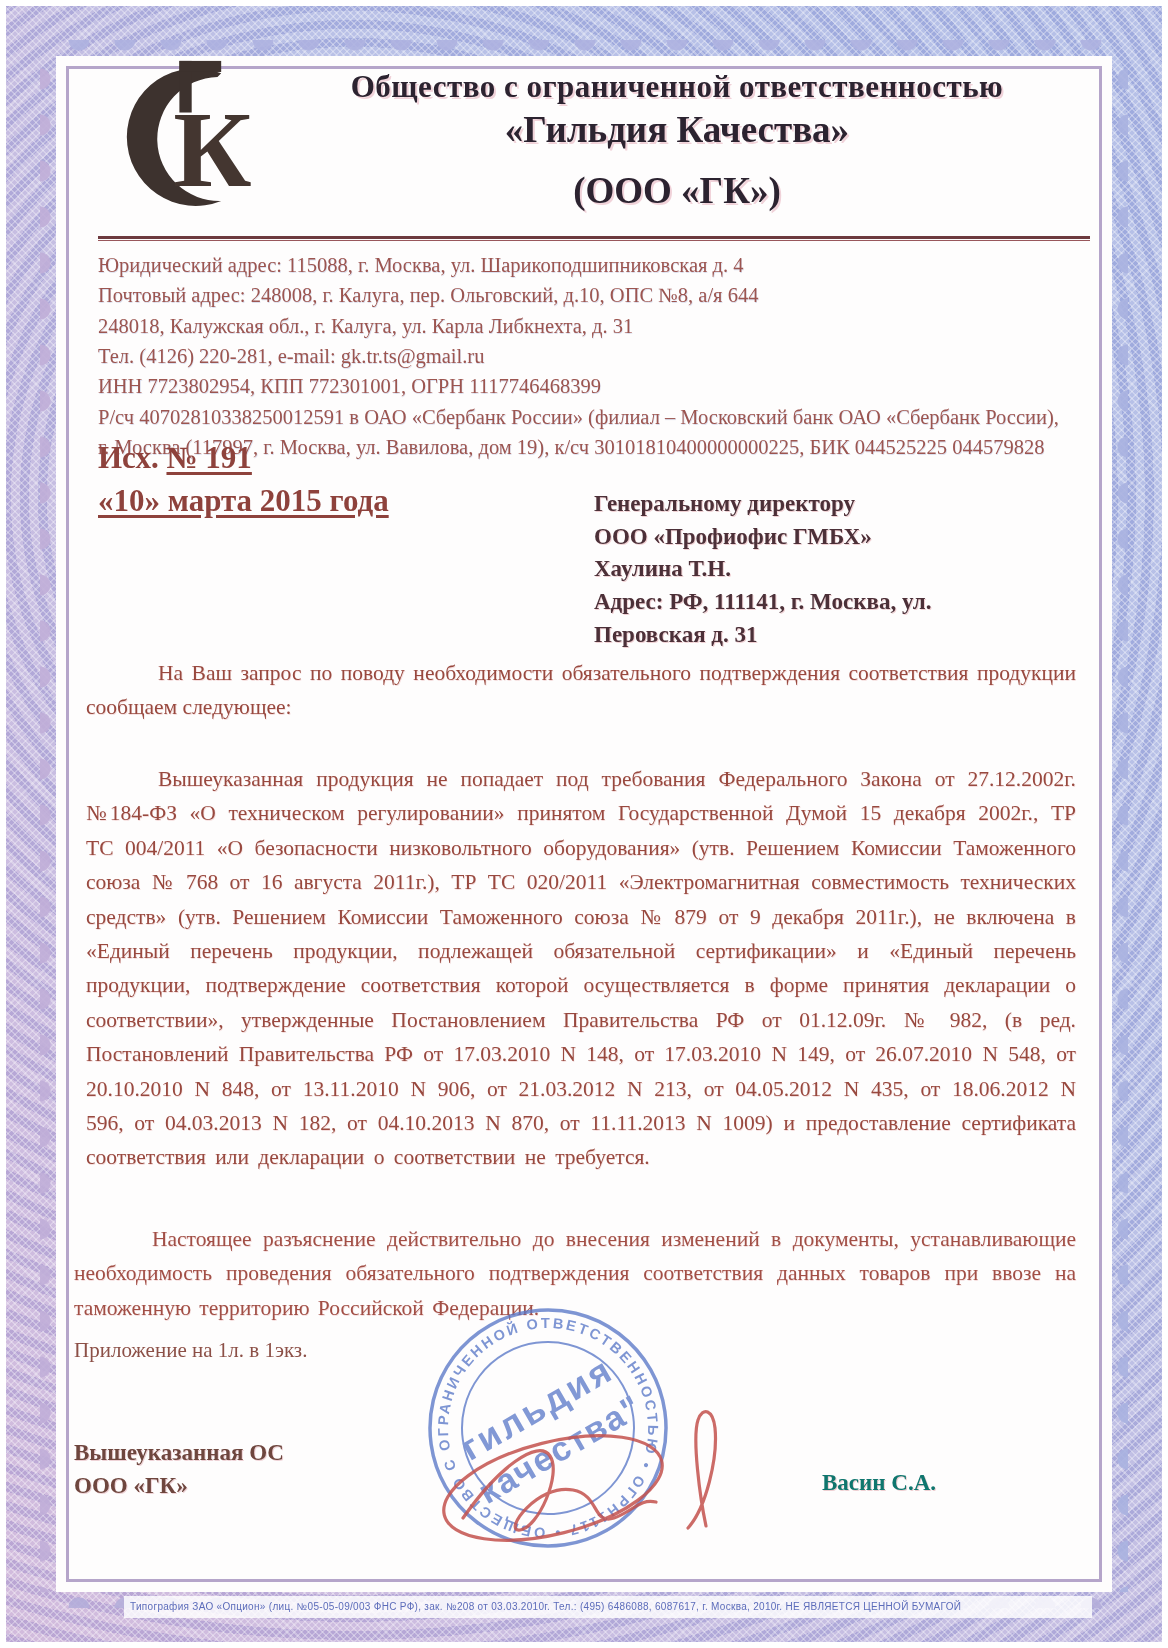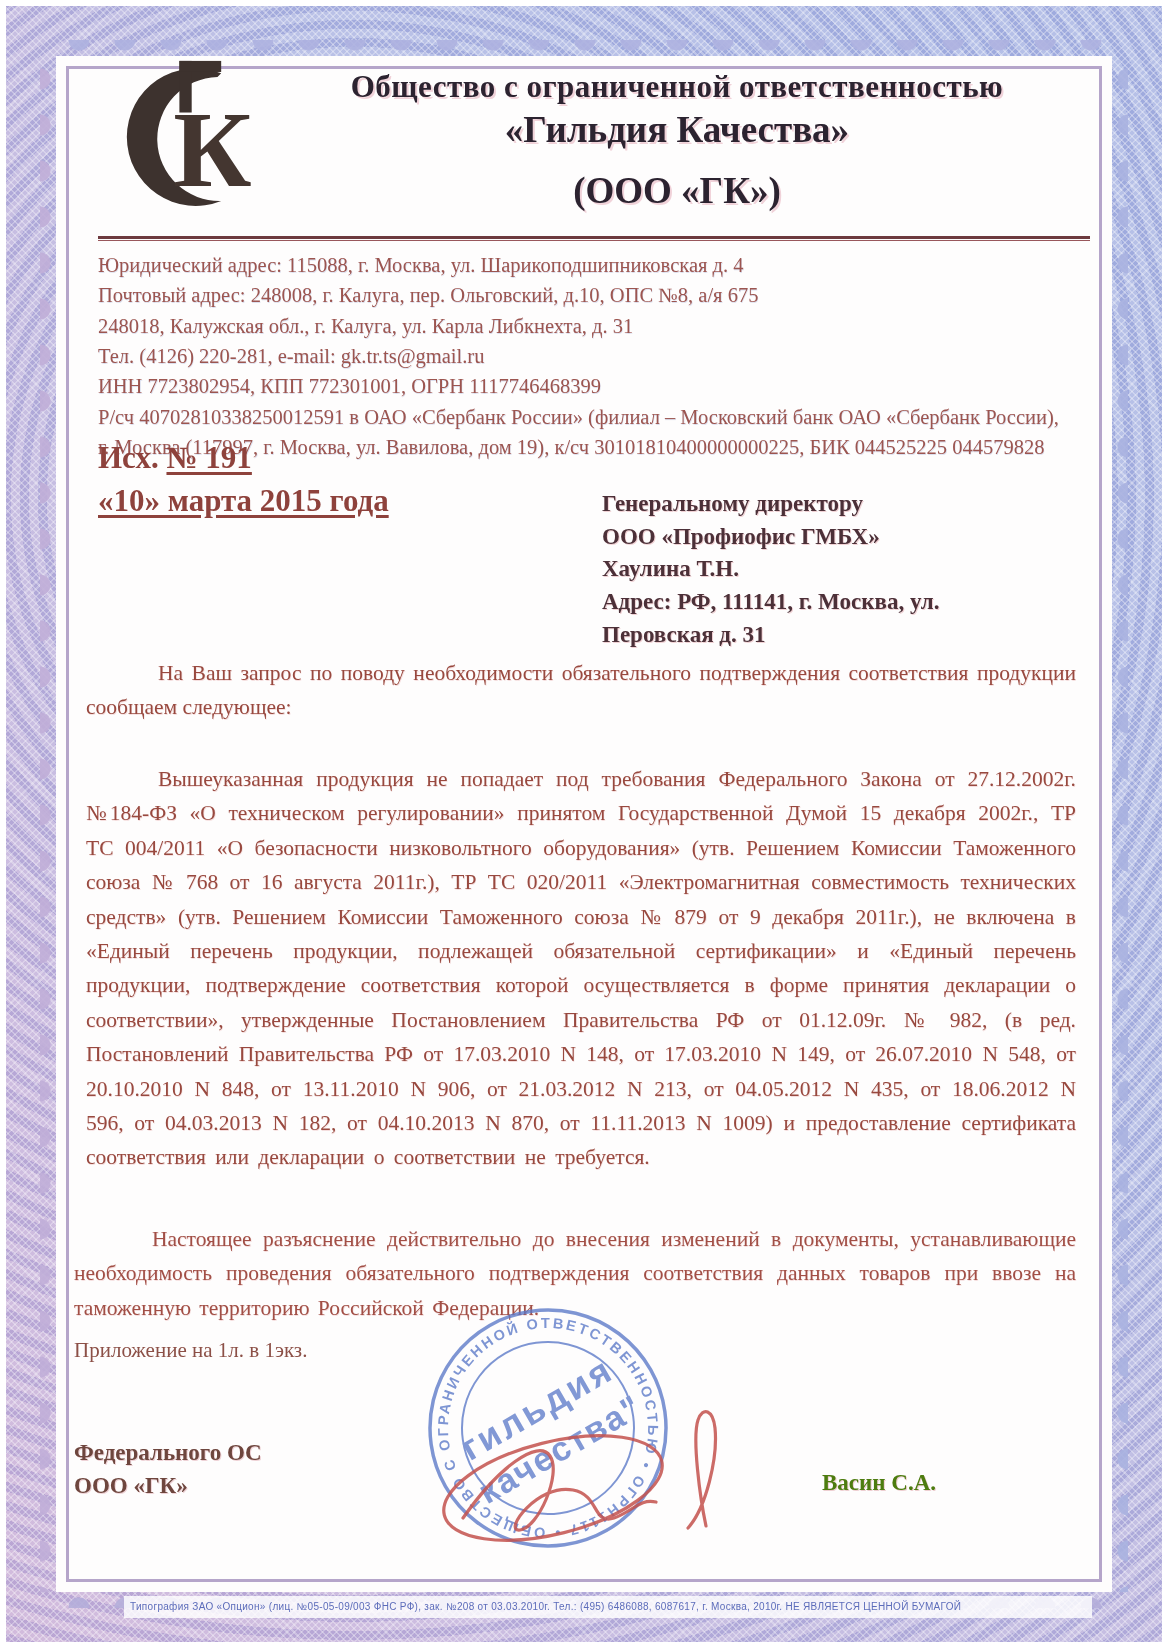--- a/index.html
+++ b/index.html
@@ -42,30 +42,30 @@
   .org .l1 { font-size:31px; letter-spacing:0.5px;text-align:center; }
   .org .l2 { font-size:37px; }
   .org .l3 { font-size:37px;margin-top:15px; }
   .rule { top:166px; left:28px; right:8px; height:6px;
           background:linear-gradient(to bottom, #6d3a3f 0 3px, rgba(0,0,0,0) 3px 4px, #99575c 4px 5px, rgba(0,0,0,0) 5px); }
   .address { top:180px; left:28px; width:962px; color:#9c5550; font-size:20.5px; line-height:1.48;
              text-shadow:0.6px 0.6px 0 rgba(120,140,200,0.25); }
   .ref { top:366px; left:28px; color:#8e423c; font-weight:bold; font-size:31px; line-height:1.4; }
   .ref .u { text-decoration:underline; text-underline-offset:4px; }
   .recipient { top:418px; left:524px; width:420px; color:#4c3038; font-weight:bold; font-size:23px;
-               line-height:1.42; text-shadow:1px 1px 0 rgba(210,110,120,0.3);margin-left:8px; }
+               line-height:1.42; text-shadow:1px 1px 0 rgba(210,110,120,0.3); }
   .para { color:#98493f; font-size:21.5px; line-height:1.6; text-align:justify;
           text-shadow:0.6px 0.6px 0 rgba(220,130,130,0.25); }
   .p1 { top:586px; left:16px; right:22px; text-indent:72px; }
   .p2 { top:692px; left:16px; right:22px; text-indent:72px; word-spacing:4px; }
   .p3 { top:1152px; left:4px; right:22px; text-indent:78px; word-spacing:3px; color:#a14f46; }
   .attach { top:1268px; left:4px; color:#8c5047; font-size:21px; }
   .sig-left { top:1366px; left:4px; color:#6e463e; font-weight:bold; font-size:23px; line-height:1.45;
               text-shadow:1px 1px 0 rgba(210,130,140,0.35); }
-  .sig-right { top:1400px; left:752px; color:#4d7c0f; font-weight:bold; font-size:23px;
+  .sig-right { top:1400px; left:752px; color:#0f766e; font-weight:bold; font-size:23px;
                text-shadow:1px 1px 0 rgba(210,120,130,0.35); }
   .stamp-wrap { top:1208px; left:318px; width:460px; height:300px; }
   .fineprint {
     position:absolute; left:124px; right:76px; bottom:30px; height:22px;
     background:rgba(255,255,255,0.82); color:#5c6cba;
     font-family:"Liberation Sans", sans-serif; font-size:10px; line-height:22px;
     white-space:nowrap; overflow:hidden; letter-spacing:0.3px; padding-left:6px;
   }
 </style>
 </head>
@@ -94,21 +94,21 @@
         <div class="l1">Общество с ограниченной ответственностью</div>
         <div class="l2">«Гильдия Качества»</div>
         <div class="l3">(ООО «ГК»)</div>
       </div>
     </div>
 
     <div class="rule"></div>
 
     <div class="address">
       <div>Юридический адрес:  115088,  г. Москва, ул. Шарикоподшипниковская д. 4</div>
-      <div>Почтовый адрес: 248008, г. Калуга, пер. Ольговский, д.10, ОПС №8, а/я 675</div>
+      <div>Почтовый адрес: 248008, г. Калуга, пер. Ольговский, д.10, ОПС №8, а/я 644</div>
       <div>248018, Калужская обл., г. Калуга, ул. Карла Либкнехта, д. 31</div>
       <div>Тел. (4126) 220-281, e-mail: gk.tr.ts@gmail.ru</div>
       <div>ИНН 7723802954, КПП 772301001, ОГРН 1117746468399</div>
       <div>Р/сч 40702810338250012591 в ОАО «Сбербанк России» (филиал – Московский банк ОАО «Сбербанк России), г. Москва (117997,  г. Москва, ул. Вавилова, дом 19), к/сч 30101810400000000225, БИК 044525225 044579828</div>
     </div>
 
     <div class="ref">
       <div><span>Исх. </span><span class="u">№ 191</span></div>
       <div class="u">«10» марта 2015 года</div>
     </div>
@@ -120,21 +120,21 @@
       <div>Адрес: РФ, 111141, г. Москва, ул.</div>
       <div>Перовская д. 31</div>
     </div>
 
     <div class="para p1">На Ваш запрос по поводу необходимости обязательного подтверждения соответствия продукции сообщаем следующее:</div>
     <div class="para p2">Вышеуказанная продукция не попадает под требования Федерального Закона от 27.12.2002г. №184-ФЗ «О техническом регулировании» принятом Государственной Думой 15 декабря 2002г., ТР ТС 004/2011 «О безопасности низковольтного оборудования» (утв. Решением Комиссии Таможенного союза № 768 от 16 августа 2011г.), ТР ТС 020/2011 «Электромагнитная совместимость технических средств» (утв. Решением Комиссии Таможенного союза № 879 от 9 декабря 2011г.), не включена в «Единый перечень продукции, подлежащей обязательной сертификации» и «Единый перечень продукции, подтверждение соответствия которой осуществляется в форме принятия декларации о соответствии», утвержденные Постановлением Правительства РФ от 01.12.09г. № 982, (в ред. Постановлений Правительства РФ от 17.03.2010 N 148, от 17.03.2010 N 149, от 26.07.2010 N 548, от 20.10.2010 N 848, от 13.11.2010 N 906, от 21.03.2012 N 213, от 04.05.2012 N 435, от 18.06.2012 N 596, от 04.03.2013 N 182, от 04.10.2013 N 870, от 11.11.2013 N 1009) и предоставление сертификата соответствия или декларации о соответствии не требуется.</div>
     <div class="para p3">Настоящее разъяснение действительно до внесения изменений в документы, устанавливающие необходимость проведения обязательного подтверждения соответствия данных  товаров при ввозе на таможенную территорию Российской Федерации.</div>
     <div class="attach">Приложение на 1л. в 1экз.</div>
 
     <div class="sig-left">
-      <div>Федерального ОС</div>
+      <div>Вышеуказанная ОС</div>
       <div>ООО «ГК»</div>
     </div>
     <div class="sig-right">Васин С.А.</div>
 
     <div class="stamp-wrap">
       <svg viewBox="0 0 460 300" width="460" height="300">
         <g opacity="0.78" transform="rotate(-8 160 150)">
           <circle cx="160" cy="150" r="118" fill="none" stroke="#5b79c8" stroke-width="3.5"></circle>
           <circle cx="160" cy="150" r="86" fill="none" stroke="#5b79c8" stroke-width="2"></circle>
           <defs>

